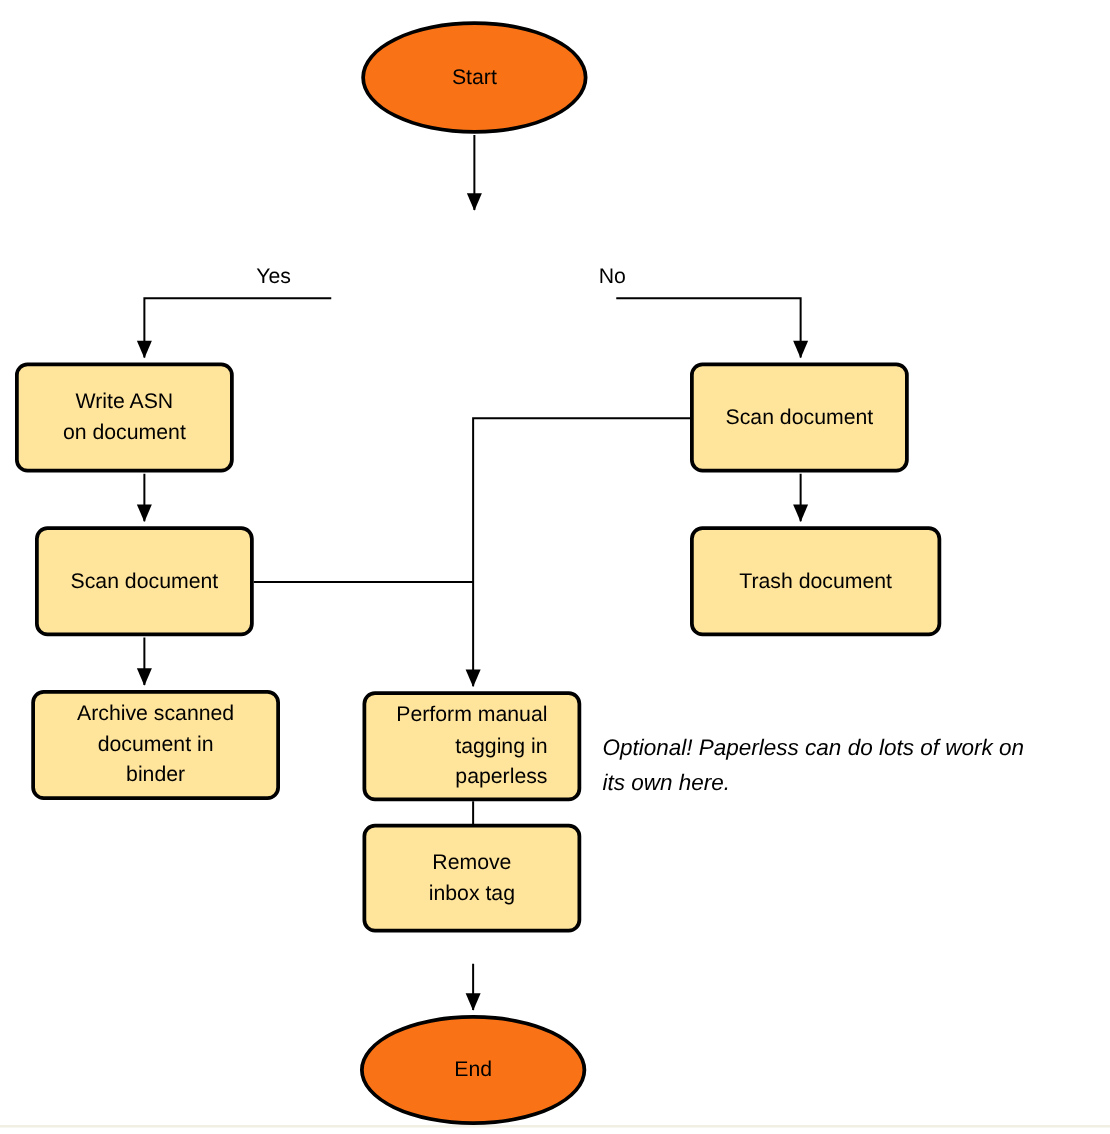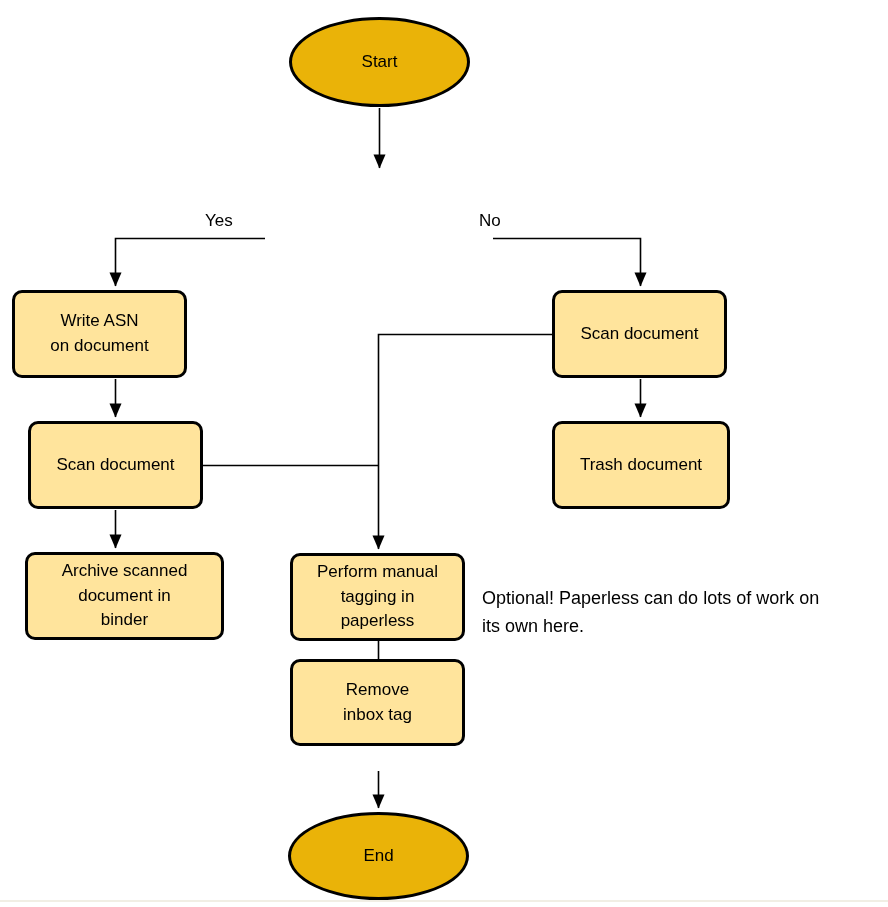--- a/index.html
+++ b/index.html
@@ -8,33 +8,33 @@
 
   .canvas { position: absolute; inset: 0; width: 888px; height: 907px; }
 
   svg.edges { position: absolute; left: 0; top: 0; z-index: 1; }
 
   .node { position: absolute; box-sizing: border-box; z-index: 2;
           display: flex; align-items: center; justify-content: center;
           text-align: center; font-size: 17px; line-height: 1.45;
           white-space: pre-line; }
   .proc { background: #ffe49c; border: 3px solid #000; border-radius: 10px; }
-  .term { background: #eab308; border: 3.5px solid #000; border-radius: 50%; }
+  .term { background: #f97316; border: 3.5px solid #000; border-radius: 50%; }
 
   .diamond { position: absolute; z-index: 2; }
   .diamond svg { position: absolute; left: 0; top: 0; }
   .diamond .dlabel { position: absolute; inset: 0; display: flex;
                      align-items: center; justify-content: center;
                      text-align: center; font-size: 17px; line-height: 1.45;
                      white-space: pre-line; }
 
   .edge-label { position: absolute; z-index: 3; font-size: 17px;
                 white-space: nowrap; }
 
-  .note { position: absolute; z-index: 3; font-size: 18px;
+  .note { position: absolute; z-index: 3; font-style: italic; font-size: 18px;
           line-height: 28px; white-space: pre-line; }
 
   .bottom-rule { position: absolute; left: 0; top: 900px; width: 888px;
                  height: 2px; background: #f1eee4; z-index: 0; }
 </style>
 </head>
 <body>
 
 <div class="canvas">
 
@@ -75,25 +75,25 @@
   <div class="node proc" style="left:25px; top:552px; width:199px; height:88px;">
     <span>Archive scanned
 document in
 binder</span>
   </div>
 
   <div class="node proc" style="left:552px; top:290px; width:175px; height:88px;">
     <span>Scan document</span>
   </div>
 
-  <div class="node proc" style="left:552px; top:421px; width:178px; height:88px;">
+  <div class="node proc" style="left:552px; top:421px; width:201px; height:88px;">
     <span>Trash document</span>
   </div>
 
-  <div class="node proc" style="left:290px; top:553px; width:175px; height:88px;">
+  <div class="node proc" style="left:290px; top:553px; width:175px; height:88px;text-align:right;">
     <span>Perform manual
 tagging in
 paperless</span>
   </div>
 
   <div class="node proc" style="left:290px; top:659px; width:175px; height:87px;">
     <span>Remove
 inbox tag</span>
   </div>
 

